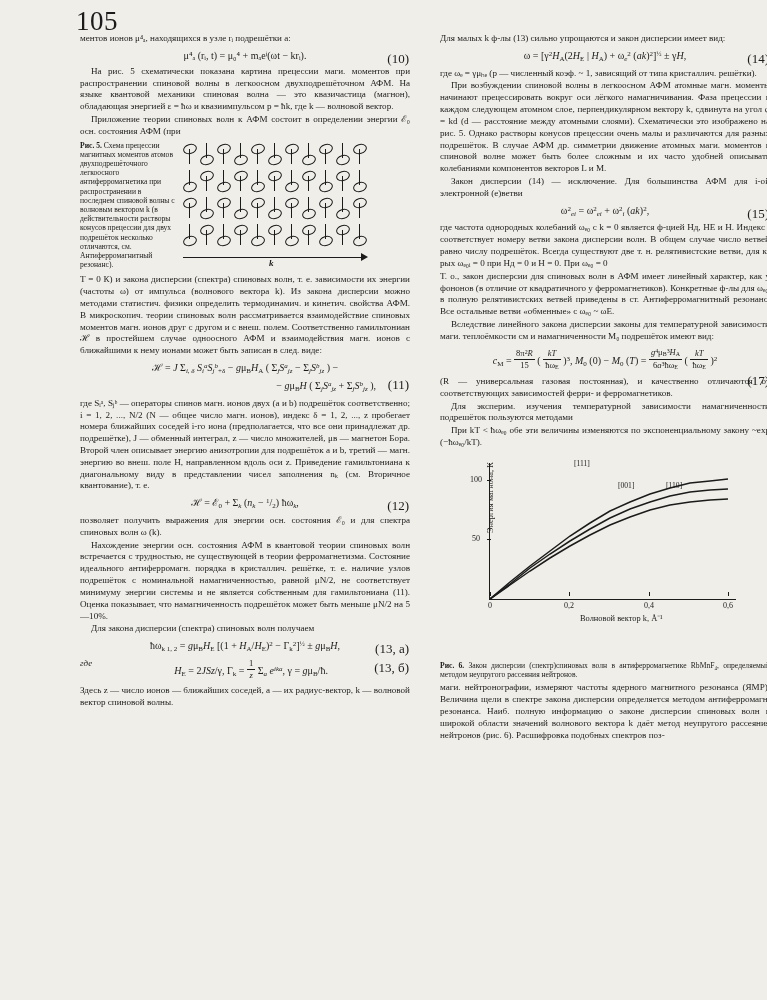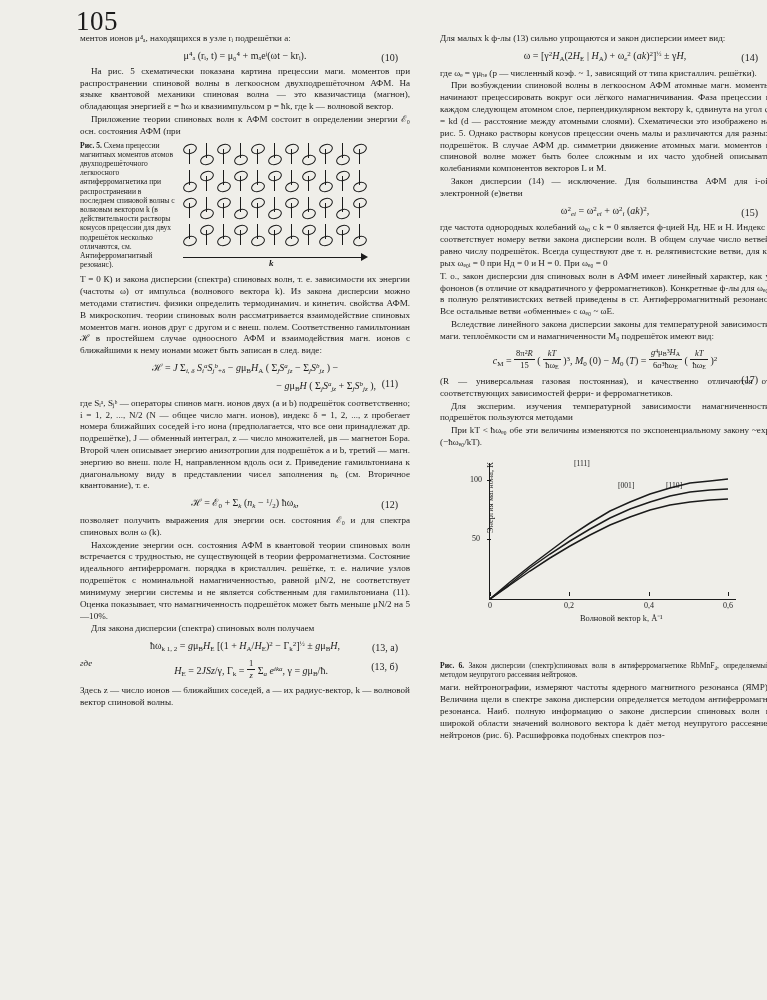--- a/index.html
+++ b/index.html
@@ -68,22 +68,22 @@
 
   .formula {
     text-align: center;
     margin: 4px 0 4px 0;
     position: relative;
     font-family: "Liberation Serif", serif;
     font-size: 10px;
   }
   .formula .tag {
     position: absolute;
-    right: 12px; top: 2px;
-    font-size: 10px;
+    right: 1px; top: 2px;
+    font-size: 13px;
   }
   .fm { font-style: italic; }
   sub { font-size: 70%; vertical-align: -0.25em; }
   sup { font-size: 70%; vertical-align: 0.42em; }
 
   
   .fig5 {
     margin: 3px 0 5px 0;
     overflow: hidden;
   }

